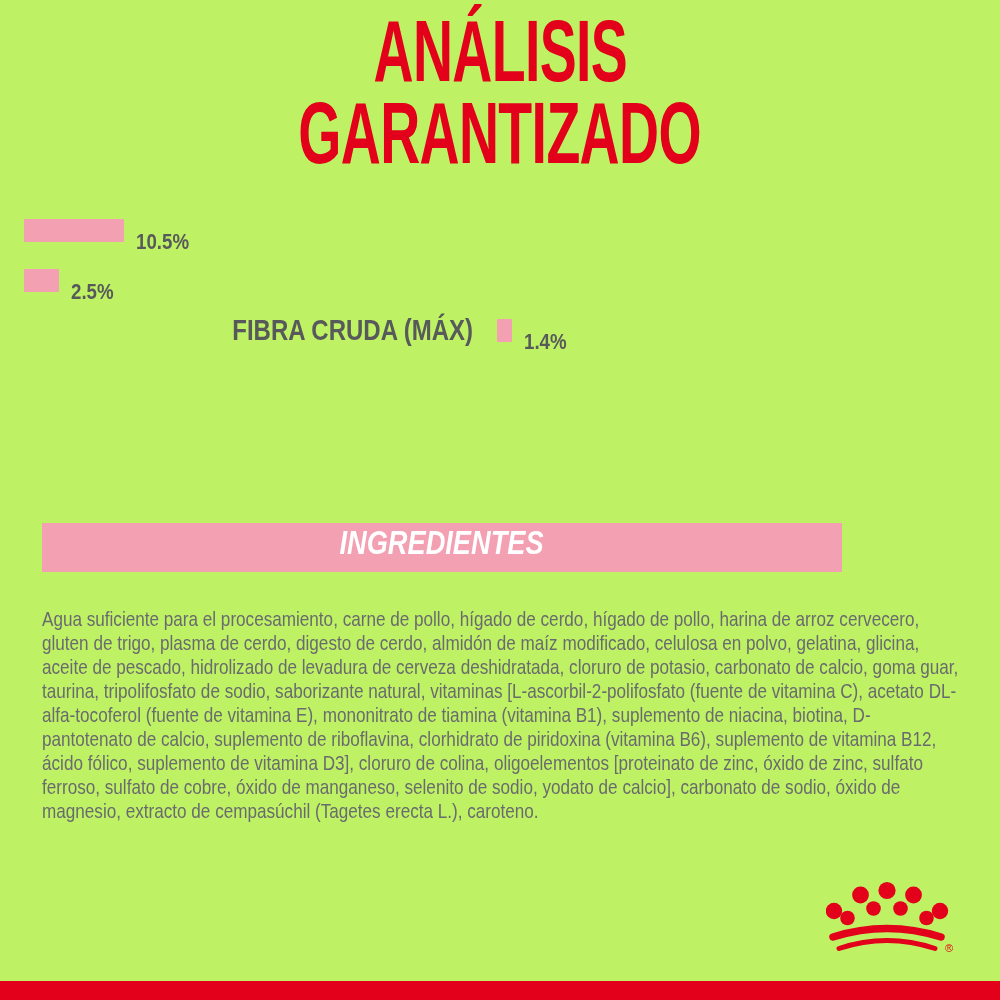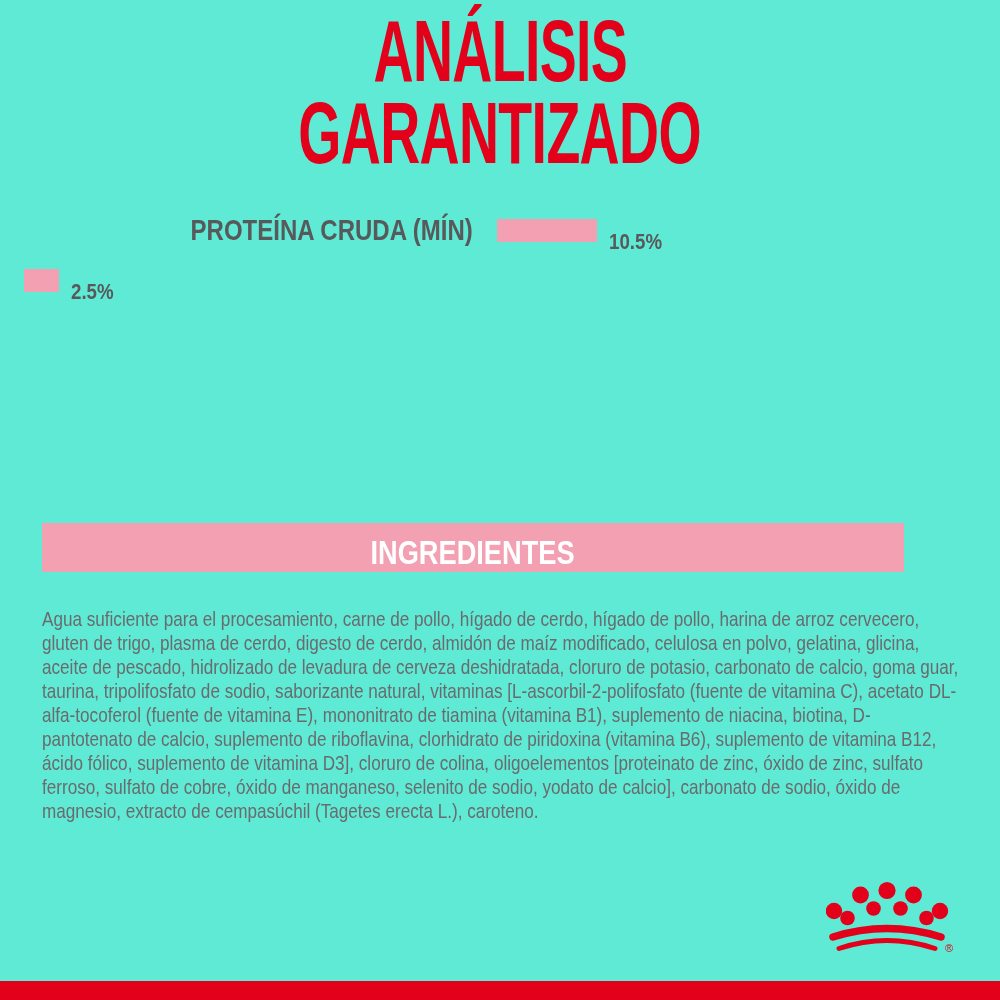--- a/index.html
+++ b/index.html
@@ -3,21 +3,21 @@
 <meta charset="utf-8">
 <style>
   :root{
     --brand-red:#E2001A;
     --pink:#F2A0B2;
     --text-gray:#58595B;
     --body-gray:#6A6B6E;
   }
   html,body{margin:0;padding:0;background:#fff;}
   .page{
-    position:relative;width:1000px;height:1000px;background:#5eead4;overflow:hidden;
+    position:relative;width:1000px;height:1000px;background:#bef264;overflow:hidden;
     font-family:"Liberation Sans",sans-serif;
   }
   
   .title-block{
     position:absolute;top:10px;left:0;width:1000px;text-align:center;
     color:var(--brand-red);font-weight:bold;line-height:82px;font-size:88px;
     letter-spacing:-1px;
   }
   .title-line{display:inline-block;transform:scaleX(0.63);transform-origin:50% 50%;white-space:nowrap;}
   
@@ -30,22 +30,22 @@
   .nutrient-label .cond{display:inline-block;transform:scaleX(0.8);transform-origin:100% 50%;}
   .nutrient-bar{
     height:23px;margin-left:24px;background:var(--pink);border-radius:1px;flex:none;
   }
   .nutrient-value{
     margin-left:12px;color:var(--text-gray);font-weight:bold;font-size:22px;white-space:nowrap;margin-top:24px;
   }
   .nutrient-value .cond{display:inline-block;transform:scaleX(0.85);transform-origin:0 50%;}
   
   .ingredients-banner{
-    position:absolute;top:523px;left:42px;width:862px;height:49px;
-    background:var(--pink);display:flex;align-items:flex-end;justify-content:center;
+    position:absolute;top:523px;left:42px;width:800px;height:49px;
+    background:var(--pink);display:flex;align-items:flex-start;justify-content:center;font-style:italic;
   }
   .ingredients-banner .banner-text{
     color:#fff;font-weight:bold;font-size:34px;letter-spacing:0;
     display:inline-block;transform:scaleX(0.8);transform-origin:50% 50%;white-space:nowrap;
   }
   
   .ingredients-text{
     position:absolute;top:586px;left:42px;width:1126px;
     transform:scaleX(0.815);transform-origin:0 0;
     color:var(--body-gray);font-size:21px;line-height:24px;font-weight:normal;
@@ -63,27 +63,31 @@
 
 <div class="page">
 
   <div class="title-block">
     <span class="title-line">ANÁLISIS</span><br>
     <span class="title-line">GARANTIZADO</span>
   </div>
 
   <div class="chart">
     <div class="chart-row">
-      <div class="nutrient-label"><span class="cond">PROTEÍNA CRUDA (MÍN)</span></div>
       <div class="nutrient-bar" style="width: 100px;"></div>
       <div class="nutrient-value"><span class="cond">10.5%</span></div>
     </div>
     <div class="chart-row">
       <div class="nutrient-bar" style="width: 35px;"></div>
       <div class="nutrient-value"><span class="cond">2.5%</span></div>
+    </div>
+    <div class="chart-row">
+      <div class="nutrient-label"><span class="cond">FIBRA CRUDA (MÁX)</span></div>
+      <div class="nutrient-bar" style="width: 15px;"></div>
+      <div class="nutrient-value"><span class="cond">1.4%</span></div>
     </div>
   </div>
 
   <div class="ingredients-banner">
     <span class="banner-text">INGREDIENTES</span>
   </div>
 
   <p class="ingredients-text">Agua suficiente para el procesamiento, carne de pollo, hígado de cerdo, hígado de pollo, harina de arroz cervecero, gluten de trigo, plasma de cerdo, digesto de cerdo, almidón de maíz modificado, celulosa en polvo, gelatina, glicina, aceite de pescado, hidrolizado de levadura de cerveza deshidratada, cloruro de potasio, carbonato de calcio, goma guar, taurina, tripolifosfato de sodio, saborizante natural, vitaminas [L-ascorbil-2-polifosfato (fuente de vitamina C), acetato DL-alfa-tocoferol (fuente de vitamina E), mononitrato de tiamina (vitamina B1), suplemento de niacina, biotina, D-pantotenato de calcio, suplemento de riboflavina, clorhidrato de piridoxina (vitamina B6), suplemento de vitamina B12, ácido fólico, suplemento de vitamina D3], cloruro de colina, oligoelementos [proteinato de zinc, óxido de zinc, sulfato ferroso, sulfato de cobre, óxido de manganeso, selenito de sodio, yodato de calcio], carbonato de sodio, óxido de magnesio, extracto de cempasúchil (Tagetes erecta L.), caroteno.</p>
 
   <svg class="crown-logo" viewBox="0 0 140 86" aria-hidden="true">

